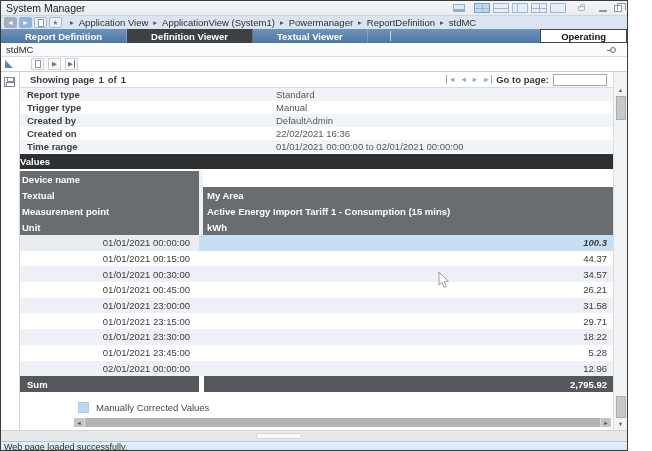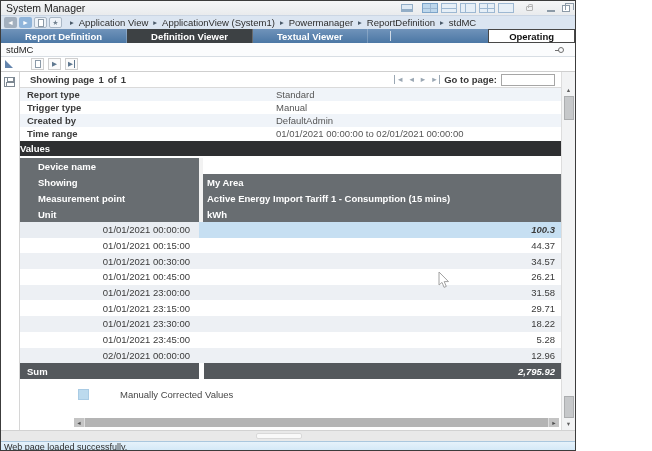--- a/index.html
+++ b/index.html
@@ -1,18 +1,18 @@
 <!DOCTYPE html>
 <html><head>
 <meta charset="utf-8">
 <style>
   * { box-sizing: border-box; margin: 0; padding: 0; }
   html,body { background:#fff; }
   .app {
-    position:relative; width:576px; height:451px;
+    position:relative; width:628px; height:451px;
     border:1px solid #3c3c3c; background:#14532d; overflow:hidden;
     font-family:"Liberation Sans", sans-serif; font-size:10px; color:#333;
   }
   
   .titlebar { height:14px; background:linear-gradient(#f5f6f7,#e9ebed); display:flex; align-items:center; padding:0 5px; }
   .title { font-size:10.5px; color:#1d1d1d; }
   .tspacer { flex:1; }
   .screenfit { width:12px; height:8px; border:1px solid #93aec7; background:#dfeaf4; margin-right:6px; border-bottom:3px solid #93aec7; }
   .laybtn { width:16px; height:10px; border:1px solid #9db8d2; background:#e6eff7; margin-left:3px; position:relative; }
   .laybtn.sel { background:#bdd7ec; border-color:#7ca4c9; }
@@ -66,37 +66,37 @@
   
   .meta-row { height:13px; display:flex; align-items:center; font-size:9.5px; }
   .meta-row:nth-child(odd) { background:#f0f4f9; }
   .meta-label { width:256px; padding-left:7px; font-weight:bold; color:#3c3c3c; }
   .meta-value { color:#565656; }
   
   .values-hdr { height:15px; margin-top:1px; background:#2e2f31; color:#fff; font-weight:bold; font-size:9.5px; display:flex; align-items:center; padding-left:0; }
   
   .device-block { margin-top:2px; }
   .device-row { height:16px; display:flex; align-items:center; font-size:9.5px; font-weight:bold; color:#fff; }
-  .d-label { width:179px; align-self:stretch; display:flex; align-items:center; padding-left:18px; background:#686d71; }
+  .d-label { width:179px; align-self:stretch; display:flex; align-items:center; padding-left:2px; background:#686d71; }
   .d-gap { width:4px; align-self:stretch; background:#f2f2f2; }
   .d-value { flex:1; align-self:stretch; display:flex; align-items:center; padding-left:4px; background:#686d71; }
   
   .data-row { height:15.7px; display:flex; align-items:center; font-size:9.5px; color:#3a3a3a; }
   .data-row .ts { width:179px; align-self:stretch; display:flex; align-items:center; justify-content:flex-end; padding-right:9px;padding-left:22px; }
   .data-row .val { flex:1; align-self:stretch; display:flex; align-items:center; justify-content:flex-end; padding-right:6px; }
   .data-row.alt { background:#edf0f4; }
   .data-row.corrected .ts { background:#e9edf2; }
   .data-row.corrected .val { background:#c6dff2; font-weight:bold; font-style:italic; }
   
   .sum-row { height:16px; display:flex; font-size:9.5px; font-weight:bold; color:#fff; }
   .s-label { width:179px; background:#54585c; display:flex; align-items:center; padding-left:7px; }
   .s-gap { width:5px; background:#fff; }
-  .s-value { flex:1; background:#54585c; display:flex; align-items:center; justify-content:flex-end; padding-right:6px;font-style:italic; }
-  
-  .legend { display:flex; align-items:center; margin:10px 0 0 58px; font-size:9.5px; color:#474747;gap:24px; }
+  .s-value { flex:1; background:#54585c; display:flex; align-items:center; justify-content:flex-end; padding-right:6px; }
+  
+  .legend { display:flex; align-items:center; margin:10px 0 0 58px; font-size:9.5px; color:#474747; }
   .legend-swatch { width:11px; height:11px; background:#bcdaee; border:1px solid #a9cbe4; margin-right:7px; }
   
   .hscroll { flex:none; height:9px; margin:0 2px 3px 54px; display:flex; align-items:stretch; }
   .h-arrow { width:10px; background:#c4c4c4; color:#4f4f4f; font-size:5.5px; display:flex; align-items:center; justify-content:center; }
   .h-thumb { flex:1; background:#b4b4b4; border-left:1px solid #dedede; border-right:1px solid #dedede; }
   
   .vscroll { width:14px; background:#f2f3f4; border-left:1px solid #ddd; display:flex; flex-direction:column; align-items:center; padding:13px 1px 1px; }
   .v-arrow { height:10px; line-height:10px; font-size:5.5px; color:#5f5f5f; }
   .v-thumb { width:10px; height:24px; background:#c6c8ca; border:1px solid #abadaf; margin-top:1px; }
   .v-track { flex:1; }
@@ -228,34 +228,38 @@
             </div>
           <div class="meta-row">
               <div class="meta-label">Trigger type</div>
               <div class="meta-value">Manual</div>
             </div>
           <div class="meta-row">
               <div class="meta-label">Created by</div>
               <div class="meta-value">DefaultAdmin</div>
             </div>
           <div class="meta-row">
+              <div class="meta-label">Created on</div>
+              <div class="meta-value">22/02/2021 16:36</div>
+            </div>
+          <div class="meta-row">
               <div class="meta-label">Time range</div>
               <div class="meta-value">01/01/2021 00:00:00 to 02/01/2021 00:00:00</div>
             </div>
         </div>
 
         <div class="values-hdr">Values</div>
 
         <div class="device-block">
           <div class="device-row">
               <div class="d-label">Device name</div>
               <div class="d-gap"></div>
             </div>
           <div class="device-row">
-              <div class="d-label">Showing</div>
+              <div class="d-label">Textual</div>
               <div class="d-gap"></div>
               <div class="d-value">My Area</div>
             </div>
           <div class="device-row">
               <div class="d-label">Measurement point</div>
               <div class="d-gap"></div>
               <div class="d-value">Active Energy Import Tariff 1 - Consumption (15 mins)</div>
             </div>
           <div class="device-row">
               <div class="d-label">Unit</div>

